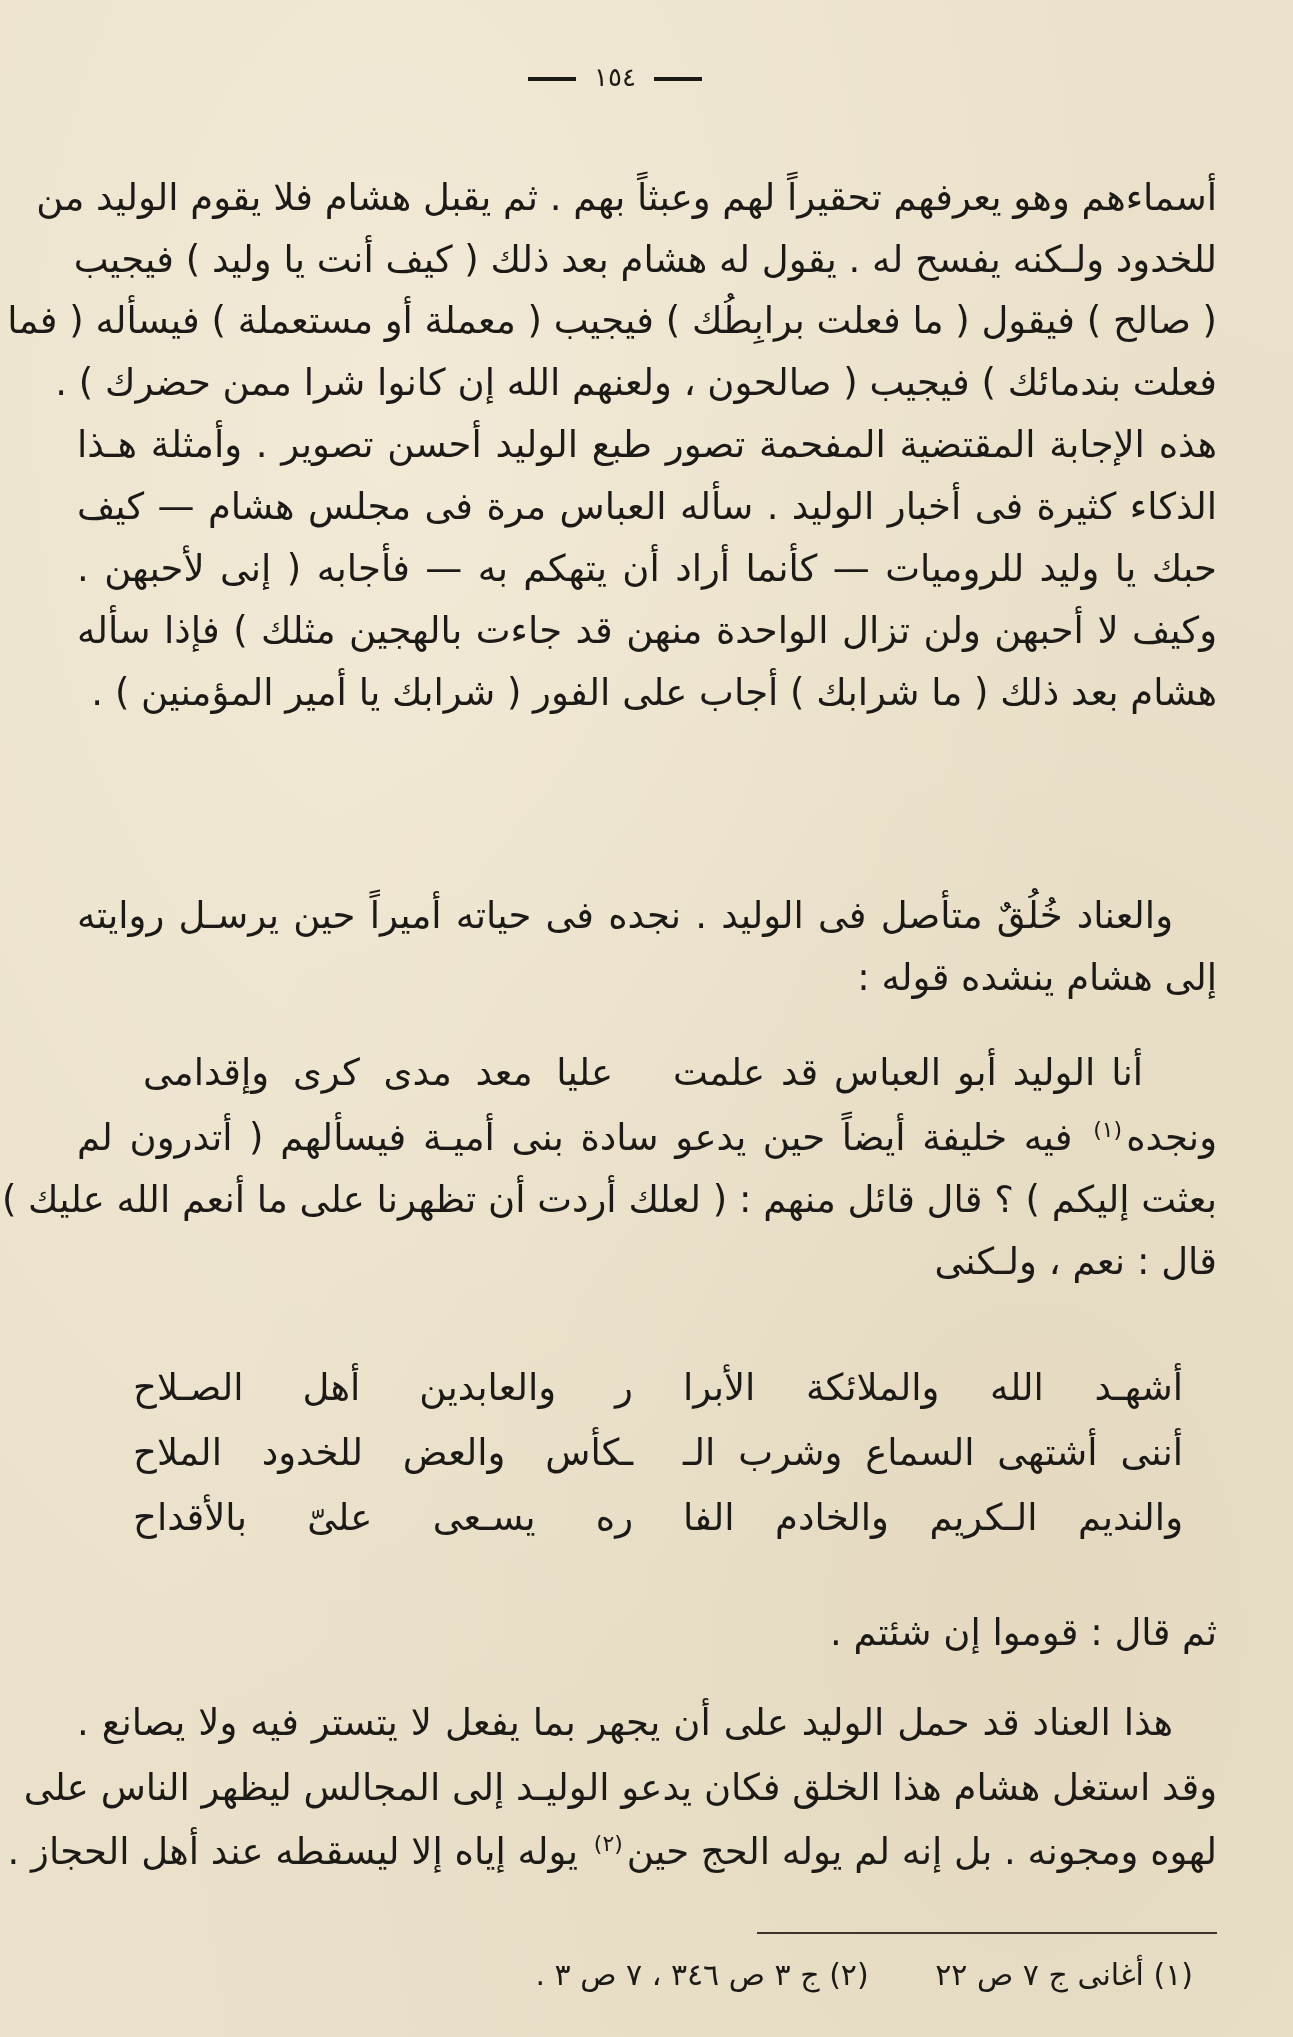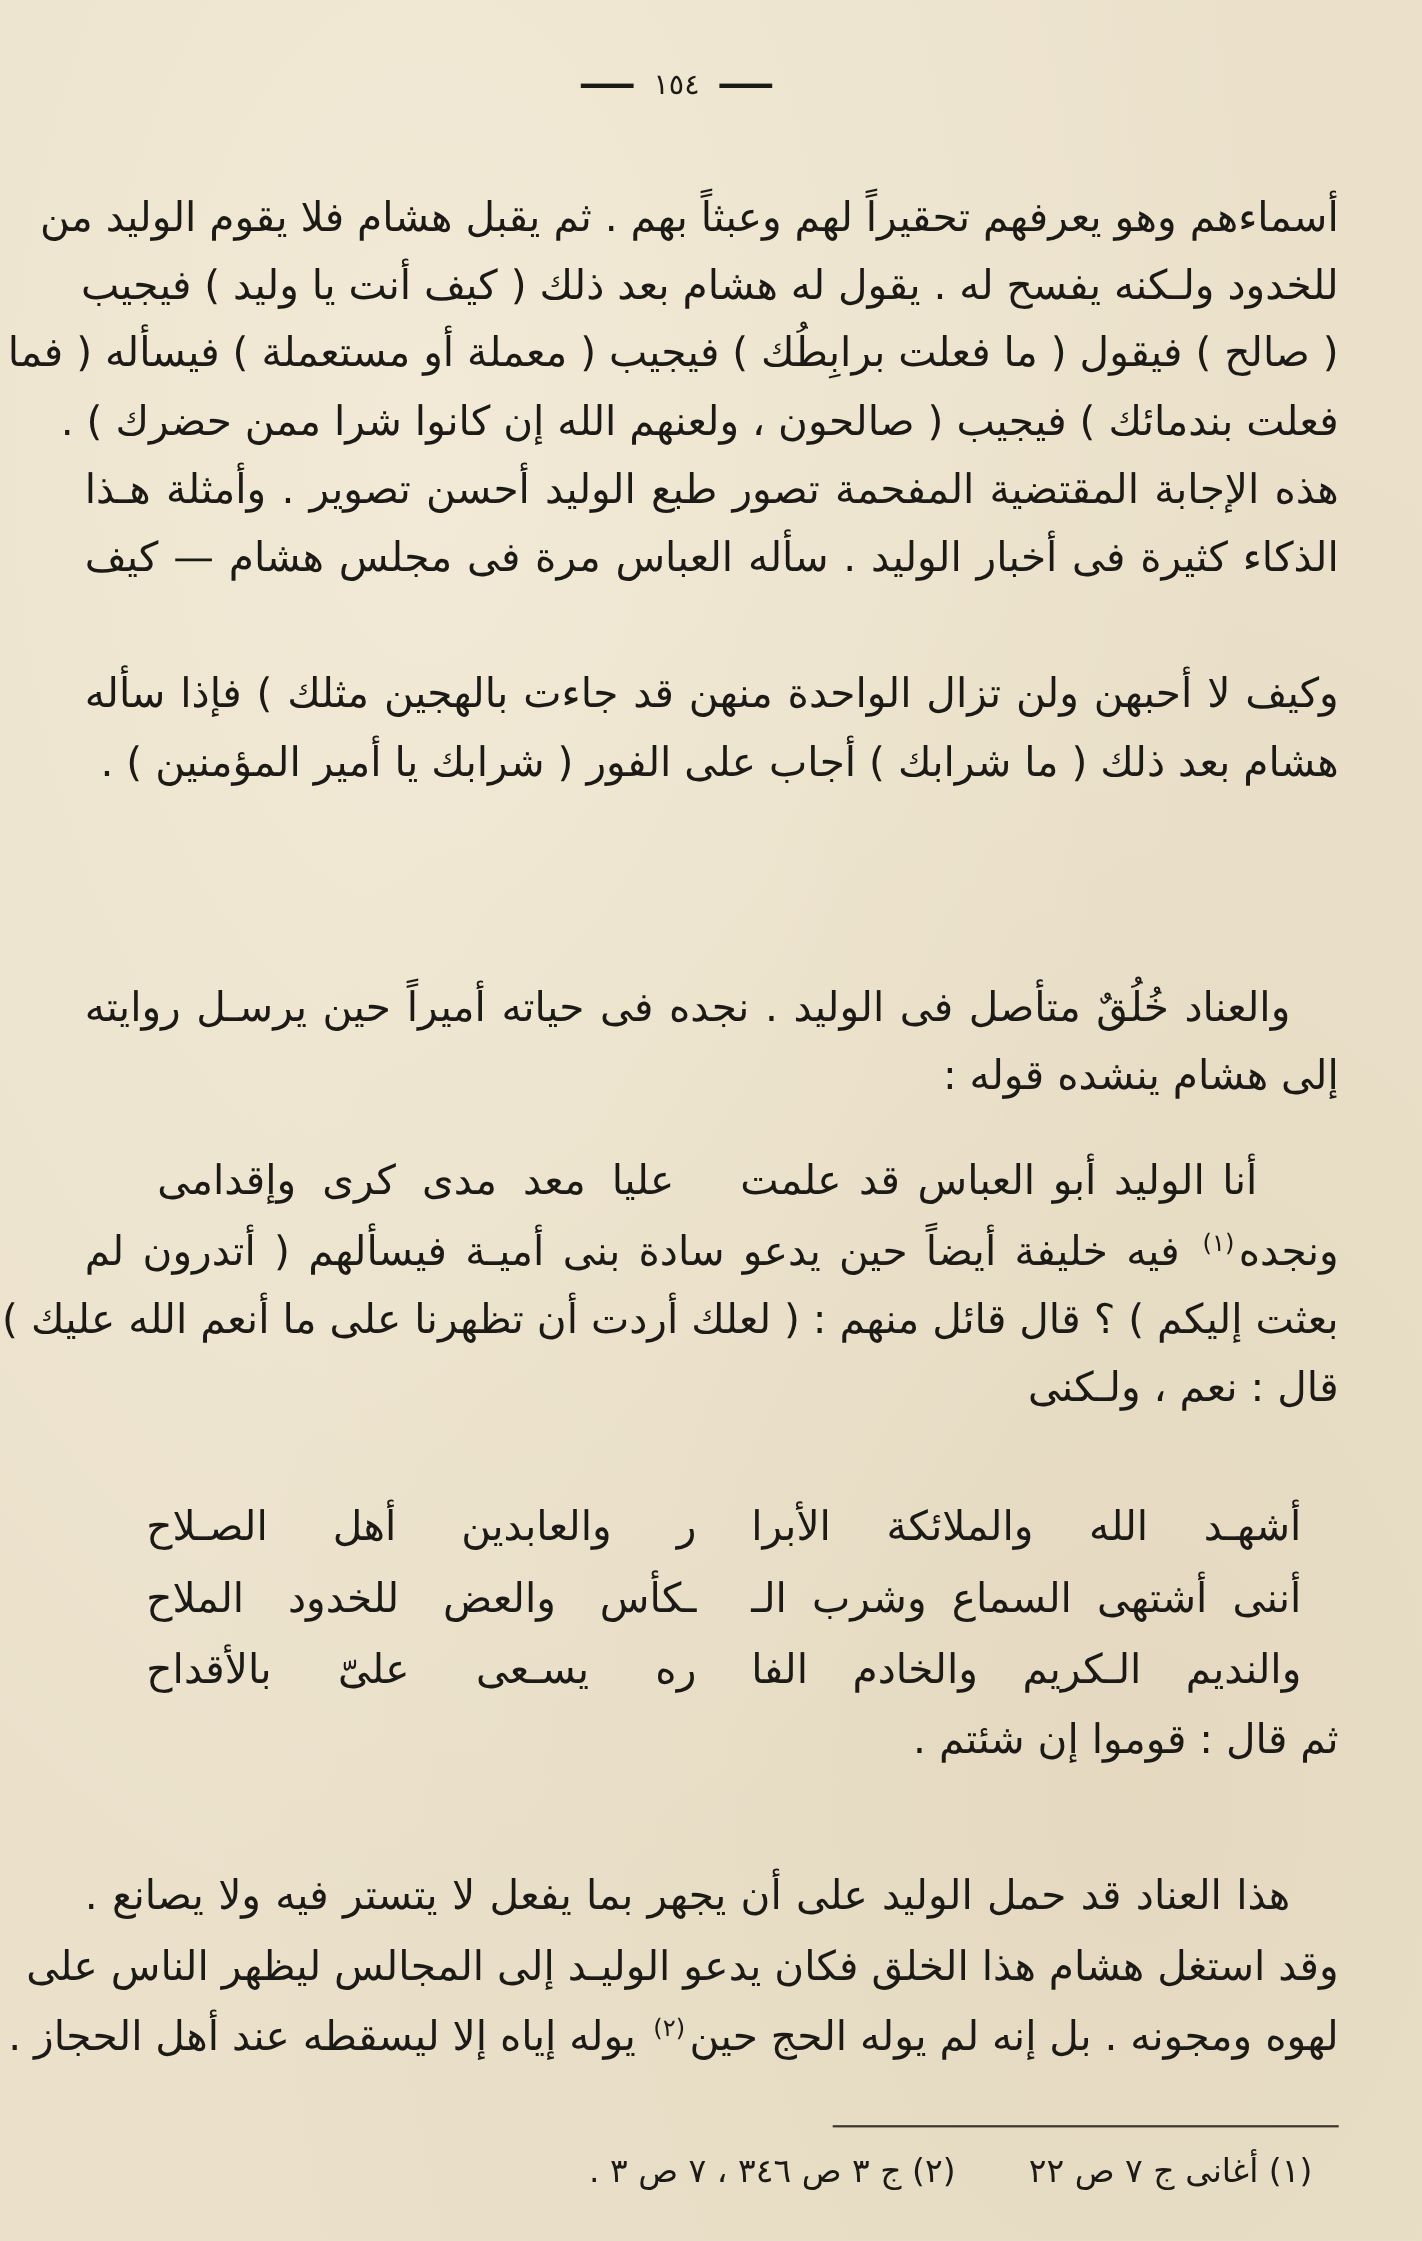--- a/index.html
+++ b/index.html
@@ -124,20 +124,21 @@
   <div class="page-number">
     <span class="dash"></span><span>١٥٤</span><span class="dash"></span>
   </div>
 
   <div class="line" style="top:170px">أسماءهم وهو يعرفهم تحقيراً لهم وعبثاً بهم . ثم يقبل هشام فلا يقوم الوليد من</div>
   <div class="line" style="top:232px">للخدود ولـكنه يفسح له . يقول له هشام بعد ذلك ( كيف أنت يا وليد ) فيجيب</div>
   <div class="line" style="top:293px">( صالح ) فيقول ( ما فعلت برابِطُك ) فيجيب ( معملة أو مستعملة ) فيسأله ( فما</div>
   <div class="line" style="top:355px">فعلت بندمائك ) فيجيب ( صالحون ، ولعنهم الله إن كانوا شرا ممن حضرك ) .</div>
   <div class="line" style="top:417px">هذه الإجابة المقتضية المفحمة تصور طبع الوليد أحسن تصوير . وأمثلة هـذا</div>
   <div class="line" style="top:479px">الذكاء كثيرة فى أخبار الوليد . سأله العباس مرة فى مجلس هشام — كيف</div>
+  <div class="line" style="top:541px">حبك يا وليد للروميات — كأنما أراد أن يتهكم به — فأجابه ( إنى لأحبهن .</div>
   <div class="line" style="top:603px">وكيف لا أحبهن ولن تزال الواحدة منهن قد جاءت بالهجين مثلك ) فإذا سأله</div>
   <div class="line last" style="top:665px">هشام بعد ذلك ( ما شرابك ) أجاب على الفور ( شرابك يا أمير المؤمنين ) .</div>
 
   <div class="line last" style="top:950px">إلى هشام ينشده قوله :</div>
   <div class="line indent" style="top:888px">والعناد خُلُقٌ متأصل فى الوليد . نجده فى حياته أميراً حين يرسـل روايته</div>
 
   <div class="verse" style="top:1045px">
     <span class="hemi">أنا الوليد أبو العباس قد علمت</span>
     <span class="hemi">عليا معد مدى كرى وإقدامى</span>
   </div>
@@ -155,21 +156,21 @@
   </div>
   <div class="verse wide" style="top:1425px">
     <span class="hemi">أننى أشتهى السماع وشرب الـ</span>
     <span class="hemi">ـكأس والعض للخدود الملاح</span>
   </div>
   <div class="verse wide" style="top:1490px">
     <span class="hemi">والنديم الـكريم والخادم الفا</span>
     <span class="hemi">ره يسـعى علىّ بالأقداح</span>
   </div>
 
-  <div class="line last" style="top:1554px">ثم قال : قوموا إن شئتم .</div>
+  <div class="line last" style="top:1605px">ثم قال : قوموا إن شئتم .</div>
   <div class="line indent" style="top:1695px">هذا العناد قد حمل الوليد على أن يجهر بما يفعل لا يتستر فيه ولا يصانع .</div>
   <div class="line" style="top:1760px">وقد استغل هشام هذا الخلق فكان يدعو الوليـد إلى المجالس ليظهر الناس على</div>
   <div class="line" style="top:1824px">
     <span>لهوه ومجونه . بل إنه لم يوله الحج حين</span><sup class="fn">(٢)</sup>
     <span>يوله إياه إلا ليسقطه عند أهل الحجاز .</span>
   </div>
 
   <div class="rule"></div>
 
   <div class="footnotes">

